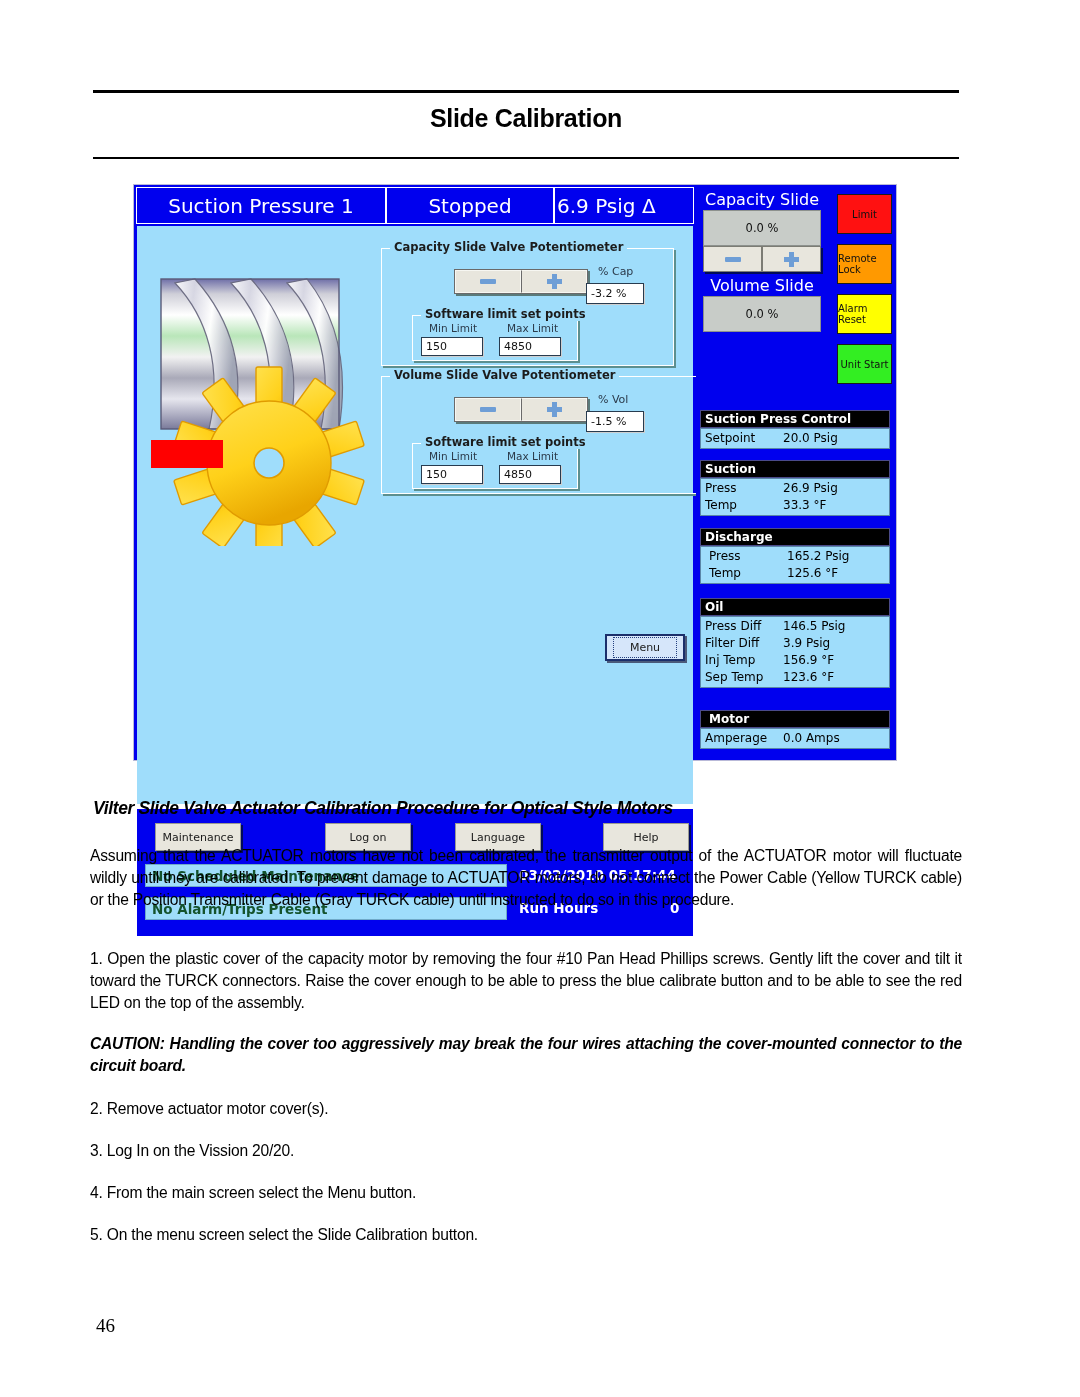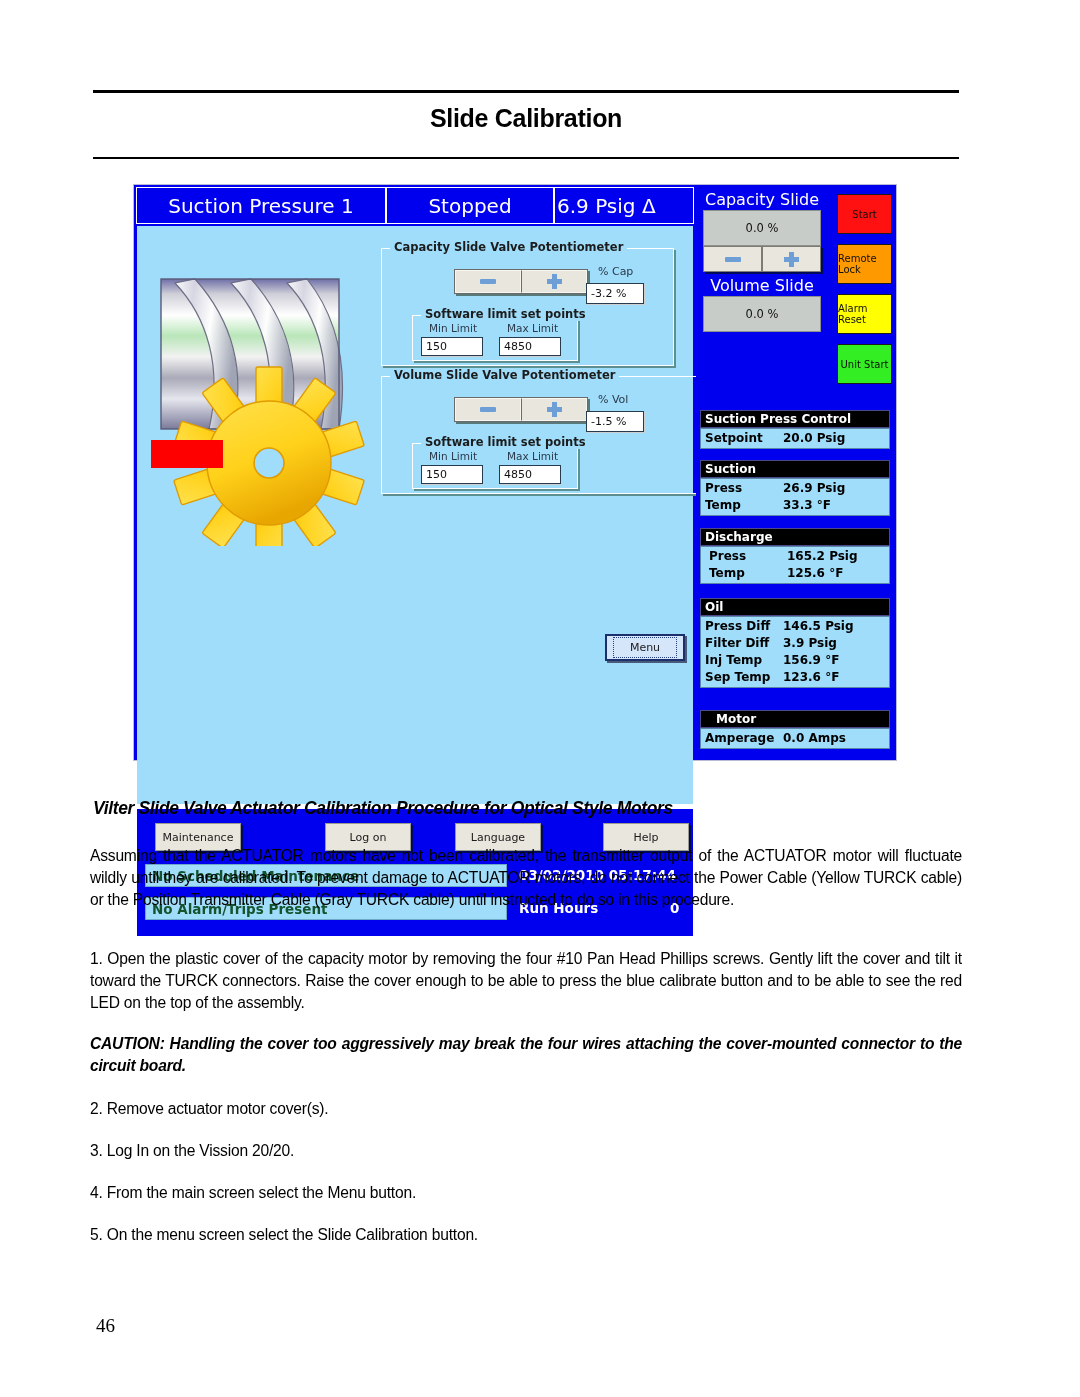--- a/index.html
+++ b/index.html
@@ -82,21 +82,21 @@
   .slidebtn{width:59px;height:26px;background:#E8E6DD;border:1px solid #7c7c74;
     display:flex;align-items:center;justify-content:center;box-sizing:border-box;}
 
   .actbtn{position:absolute;left:141px;width:55px;height:40px;border:1px solid #1a1a1a;
     display:flex;align-items:center;justify-content:center;font-size:10px;color:#111;box-sizing:border-box;}
 
   .dgrp{position:absolute;left:4px;width:190px;border-radius:11px;}
   .dhdr{background:#000000;color:#fff;font-size:12px;font-weight:bold;padding:1px 4px;
     border:1px solid #4a4a8a;box-sizing:border-box;}
   .dbody{background:#9FDDFB;border:1px solid #5a86a8;box-sizing:border-box;padding:1px 0;}
-  .drow{display:flex;font-size:12px;font-weight:bold;color:#000;line-height:1.42;padding:0 4px;}
+  .drow{display:flex;font-size:12px;font-weight:normal;color:#000;line-height:1.42;padding:0 4px;}
   .dk{width:78px;}
   .dv{flex:1;}
 </style>
 </head>
 <body>
 
 <div class="doc">
 
   <div class="rule top"></div>
   <div class="page-title">Slide Calibration</div>
@@ -261,21 +261,21 @@
           <div class="minus-gl"></div>
         </div>
         <div class="slidebtn">
           <div class="plus-gl"></div>
         </div>
       </div>
 
       <div class="railtitle" style="left:6px;top:88px;">Volume Slide</div>
       <div class="slidebox" style="left:7px;top:108px;">0.0 %</div>
 
-      <div class="actbtn" style="top:6px;background:#FF1111;">Start</div>
+      <div class="actbtn" style="top:6px;background:#FF1111;">Limit</div>
       <div class="actbtn" style="top:56px;background:#FF9900;">Remote Lock</div>
       <div class="actbtn" style="top:106px;background:#FFFF00;">Alarm Reset</div>
       <div class="actbtn" style="top:156px;background:#33EE22;">Unit Start</div>
 
       <div class="dgrp" style="top:222px;">
         <div class="dhdr">Suction Press Control</div>
         <div class="dbody">
           <div class="drow">
             <div class="dk">Setpoint</div>
             <div class="dv">20.0 Psig</div>
@@ -327,21 +327,21 @@
             <div class="dv">156.9 °F</div>
           </div>
           <div class="drow">
             <div class="dk">Sep Temp</div>
             <div class="dv">123.6 °F</div>
           </div>
         </div>
       </div>
 
       <div class="dgrp" style="top:522px;">
-        <div class="dhdr" style="padding-left:15px;">Motor</div>
+        <div class="dhdr" style="padding-left:8px;">Motor</div>
         <div class="dbody">
           <div class="drow">
             <div class="dk">Amperage</div>
             <div class="dv">0.0 Amps</div>
           </div>
         </div>
       </div>
     </div>
   </div>
 

